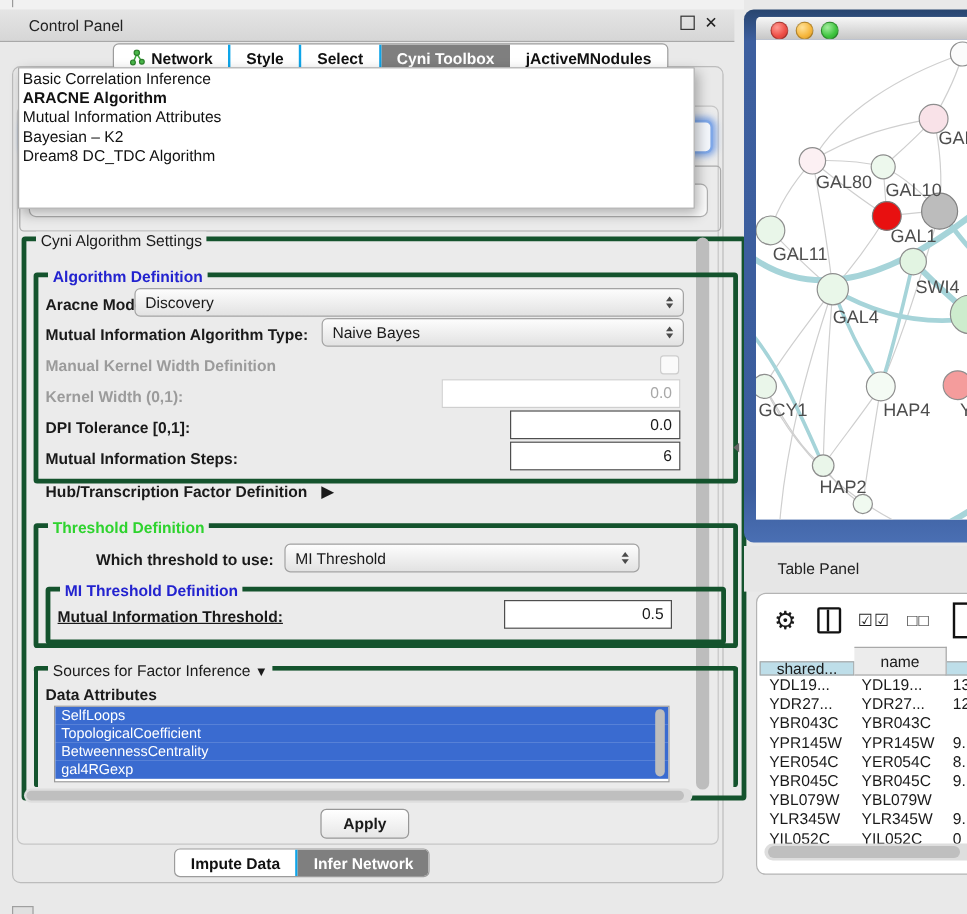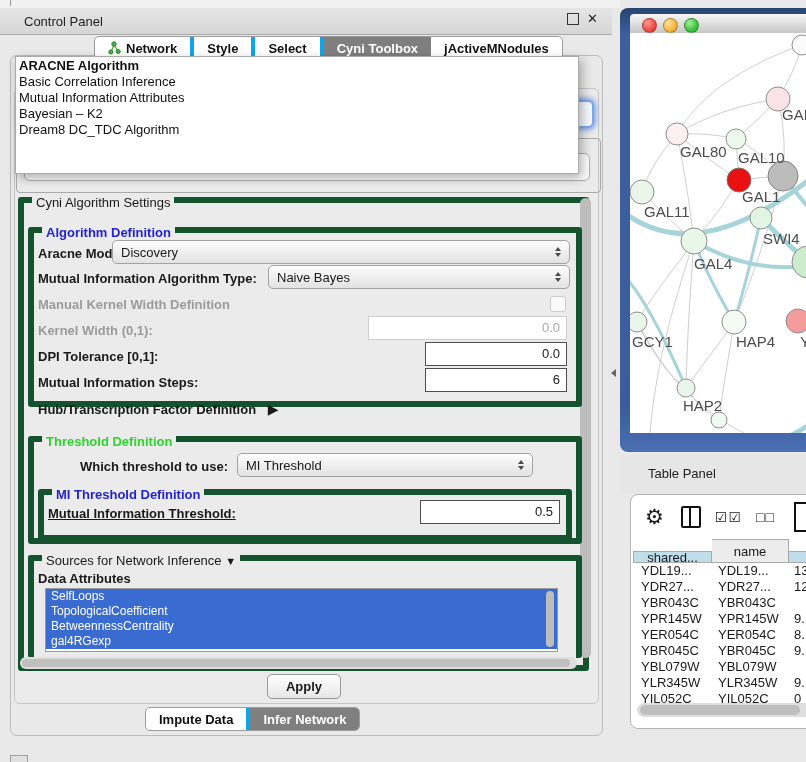--- a/index.html
+++ b/index.html
@@ -11,40 +11,40 @@
   .topstrip{left:0;top:0;width:620px;height:8px;background:#f1f1f1;}
   .titlebar{left:0;top:8px;width:612px;height:26px;background:linear-gradient(#e5e5e5,#d6d6d6);
             border-bottom:1px solid #a8a8a8;display:flex;align-items:center;}
   .titlebar .ttl{font-size:13px;margin-left:24px;color:#222;}
   .winbtns{position:absolute;right:14px;top:5px;display:flex;gap:8px;align-items:center;}
   .floatbox{width:10px;height:10px;border:1.5px solid #333;background:transparent;}
   .closex{font-size:13px;font-weight:bold;color:#222;line-height:12px;}
   
   .seg{display:inline-flex;background:#fff;border:1px solid #9c9c9c;border-radius:5px;
        overflow:hidden;height:22px;font-size:13px;font-weight:bold;align-items:stretch;}
-  .seg .tab{display:flex;align-items:center;padding:0 13px;border-right:4px solid #0ea5e9;color:#111;white-space:nowrap;}
+  .seg .tab{display:flex;align-items:center;padding:0 13px;border-right:2px solid #0ea5e9;color:#111;white-space:nowrap;}
   .seg .tab:last-child{border-right:none;}
   .seg .tab.sel{background:#7f7f7f;color:#ffffff;border-right:none;}
   .neticon{display:inline-block;width:13px;height:14px;margin-right:5px;}
   
   .outerpanel{left:10px;top:55px;width:591px;height:679px;border:1px solid #bcbcbc;border-radius:7px;background:#e9e9e9;}
   .innerpanel{left:14px;top:88px;width:583px;height:614px;border:1px solid #c6c6c6;border-radius:6px;background:#ebebeb;}
   
   .ghostcombo{left:20px;top:100px;width:570px;height:24px;border:2px solid #7ea7e8;border-radius:6px;
               background:#f4f7fc;box-shadow:0 0 5px 2px rgba(90,140,225,.75);}
   .ghostgroup{left:16px;top:138px;width:583px;height:53px;border:1px solid #aaa;border-radius:4px;}
   .ghostcombo2{left:24px;top:153px;width:564px;height:26px;border:1px solid #b0b0b0;border-radius:6px;background:#fdfdfd;}
   
   .dropdown{left:15px;top:56px;width:562px;height:115px;background:#fff;border:1px solid #ababab;
             box-shadow:3px 4px 10px rgba(0,0,0,.30);z-index:30;padding-top:1px;}
   .dd-prompt{text-align:center;color:#b3b3b3;font-size:13px;height:16px;line-height:16px;}
   .dd-item{font-size:13px;height:16px;line-height:16px;padding-left:3px;color:#111;white-space:nowrap;}
   .dd-item.bold{font-weight:bold;}
   
-  .group{border:6px solid #14532d;border-radius:3px;}
+  .group{border:4px solid #14532d;border-radius:3px;padding-left:37px;}
   .legend{position:absolute;top:-8px;left:8px;background:#ebebeb;padding:0 4px;font-size:13px;font-weight:bold;white-space:nowrap;}
   .legend.plain{font-weight:normal;}
   .blue{color:#2323cf;} .green{color:#2ed32e;}
   .flabel{position:absolute;font-size:13px;font-weight:bold;color:#1a1a1a;white-space:nowrap;}
   .flabel.disabled{color:#9b9b9b;}
   .tfield{position:absolute;background:#fff;border:1px solid #4e4e4e;font-size:13px;text-align:right;
           padding:0 6px;line-height:22px;height:22px;}
   .tfield.disabled{border:1px solid #cfcfcf;color:#a8a8a8;}
   .combo{position:absolute;display:flex;align-items:center;background:linear-gradient(#fdfdfd,#e2e2e2);
          border:1px solid #a3a3a3;border-radius:5px;font-size:13px;padding:0 8px;height:22px;}
@@ -134,22 +134,22 @@
       <div class="tab sel">
           <span>Cyni Toolbox</span>
         </div>
       <div class="tab">
           <span>jActiveMNodules</span>
         </div>
     </div>
   </div>
 
   <div class="abs dropdown">
+    <div class="dd-item">Basic Correlation Inference</div>
     <div class="dd-item bold">ARACNE Algorithm</div>
-    <div class="dd-item">Basic Correlation Inference</div>
     <div class="dd-item">Mutual Information Attributes</div>
     <div class="dd-item">Bayesian – K2</div>
     <div class="dd-item">Dream8 DC_TDC Algorithm</div>
   </div>
 
   <div class="abs group" style="left:18px;top:197px;width:559px;height:462px;">
     <span class="legend plain" style="background:#ebebeb;">Cyni Algorithm Settings</span>
   </div>
 
   <div class="vthumb" style="left:580px;top:198px;width:11px;height:460px;"></div>
@@ -199,21 +199,21 @@
       </span>
   </div>
   <div class="abs group" style="left:38px;top:489px;width:522px;height:40px;">
     <span class="legend blue">MI Threshold Definition</span>
   </div>
   <span class="flabel" style="left:48px;top:506px;text-decoration:underline;">Mutual Information Threshold:</span>
   <div class="tfield" style="left:420px;top:500px;width:126px;">0.5</div>
 
   <div class="abs group" style="left:28px;top:555px;width:542px;height:97px;border-bottom:none;">
     <span class="legend plain" style="font-weight:normal;">
-      <span>Sources for Network Inference</span>
+      <span>Sources for Factor Inference</span>
       <span style="font-size:11px;">▼</span>
     </span>
   </div>
   <span class="flabel" style="left:38px;top:571px;">Data Attributes</span>
   <div class="attr-list" style="left:45px;top:588px;width:511px;height:62px;">
     <div class="attr-item">SelfLoops</div>
     <div class="attr-item">TopologicalCoefficient</div>
     <div class="attr-item">BetweennessCentrality</div>
     <div class="attr-item">gal4RGexp</div>
   </div>

